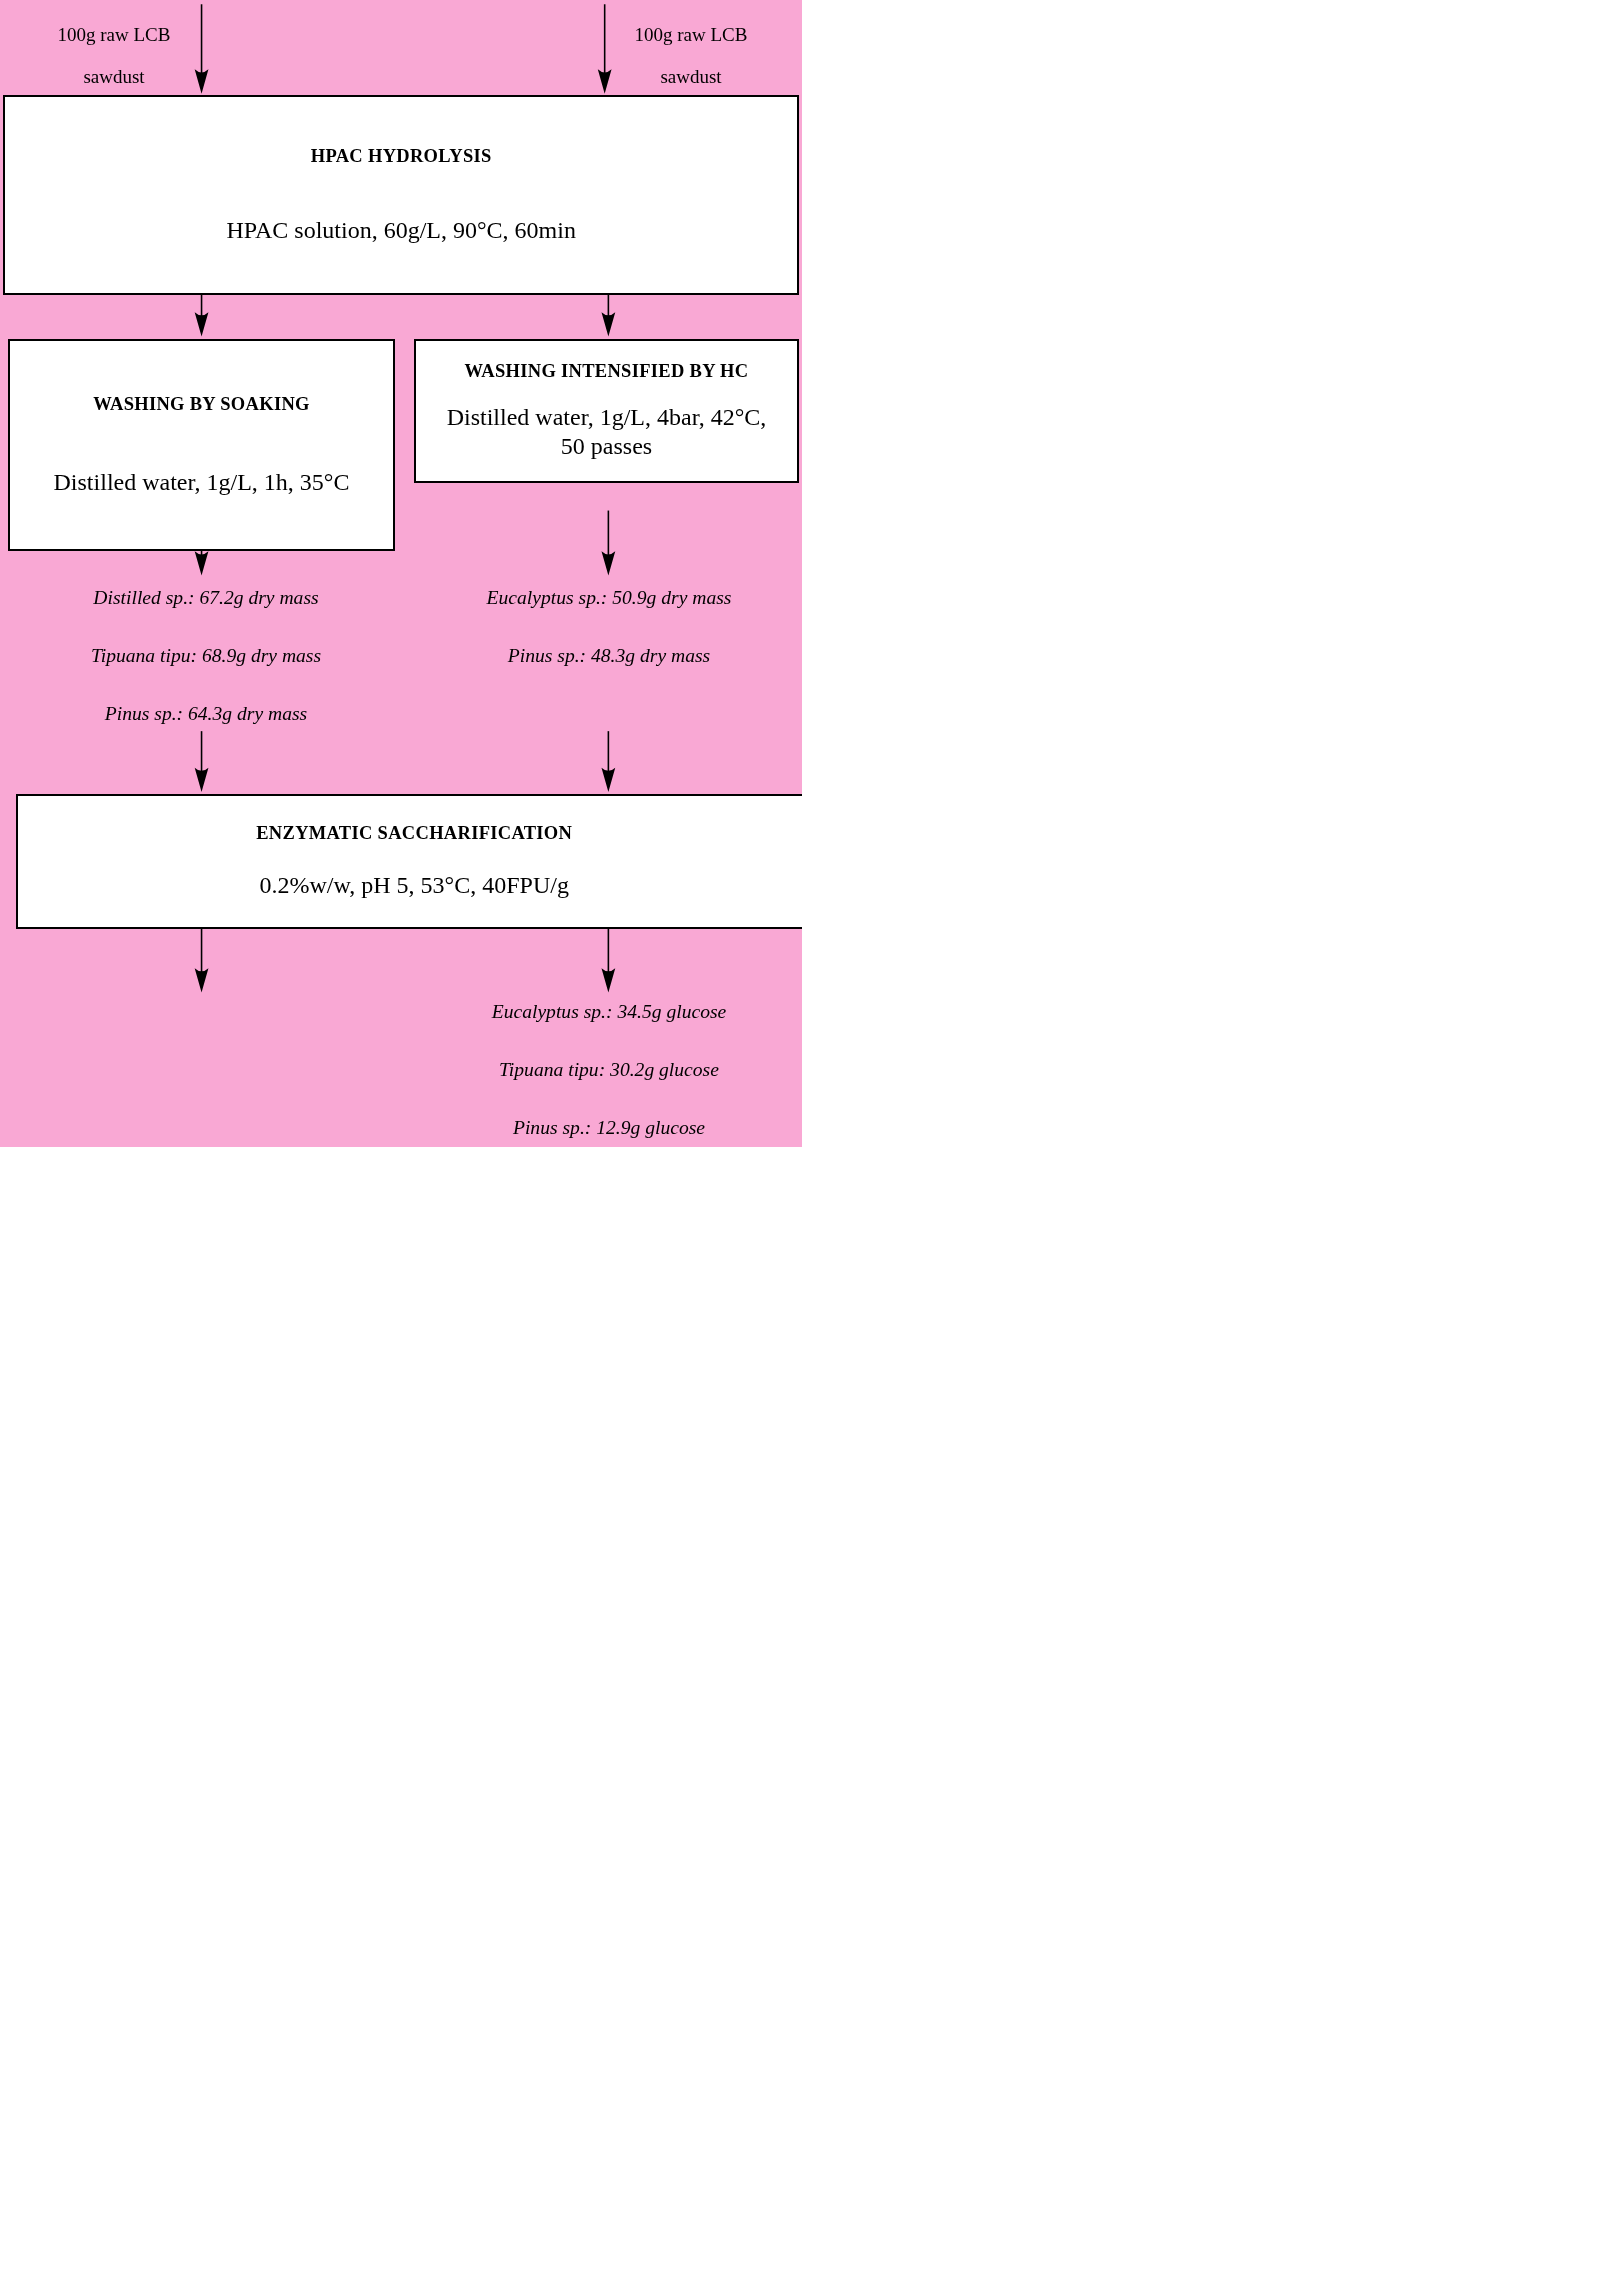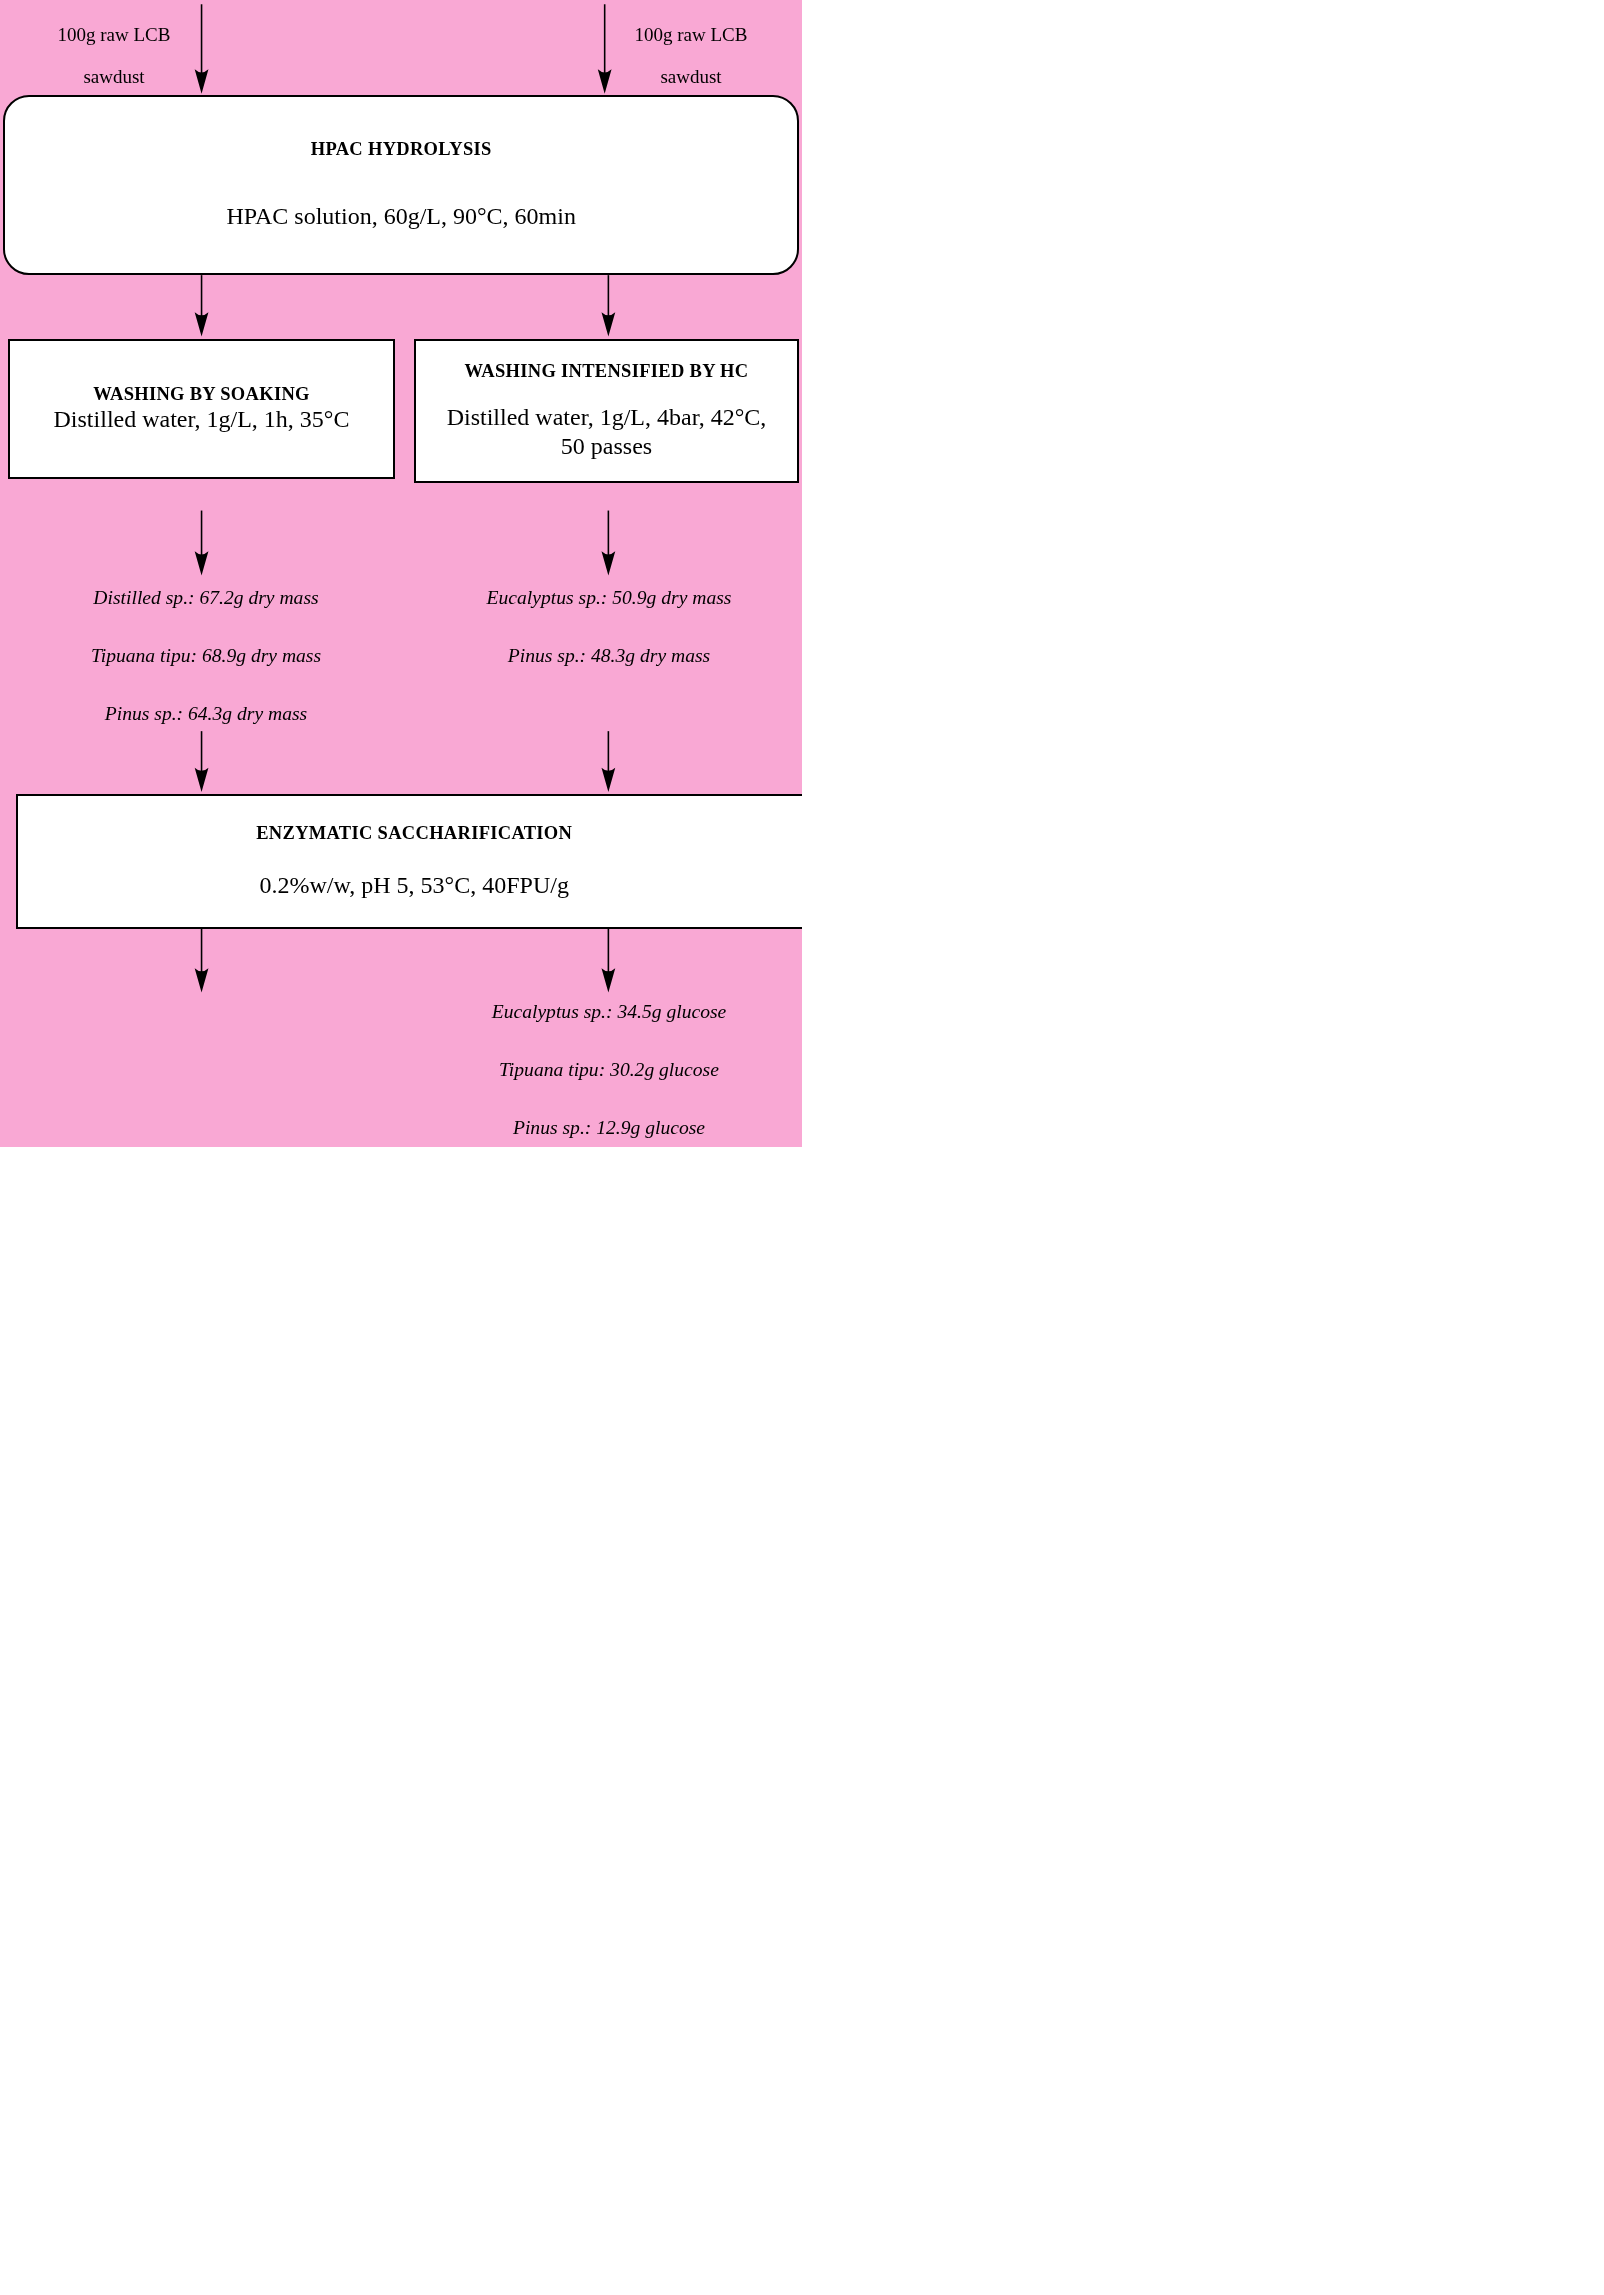--- a/index.html
+++ b/index.html
@@ -113,26 +113,26 @@
 
   <div class="input-label" style="left:24px; top:13.8px;">
     <span class="result-line">100g raw LCB</span>
     <span class="result-line">sawdust</span>
   </div>
   <div class="input-label" style="left:601px; top:13.8px;">
     <span class="result-line">100g raw LCB</span>
     <span class="result-line">sawdust</span>
   </div>
 
-  <div class="flow-box" style="left:3.2px; top:95px; width:796px; height:180px;border-radius:26px;">
+  <div class="flow-box" style="left:3.2px; top:95px; width:796px; height:200px;">
     <div class="box-title">HPAC HYDROLYSIS</div>
     <div class="box-conditions">HPAC solution, 60g/L, 90°C, 60min</div>
   </div>
 
-  <div class="flow-box" style="left:8px; top:339px; width:387px; height:140px;justify-content:center;">
+  <div class="flow-box" style="left:8px; top:339px; width:387px; height:212px;">
     <div class="box-title">WASHING BY SOAKING</div>
     <div class="box-conditions">Distilled water, 1g/L, 1h, 35°C</div>
   </div>
 
   <div class="flow-box" style="left:414px; top:339px; width:385px; height:144px;">
     <div class="box-title">WASHING INTENSIFIED BY HC</div>
     <div class="box-conditions">
       <span class="cond-line">Distilled water, 1g/L, 4bar, 42°C,</span>
       <span class="cond-line">50 passes</span>
     </div>

